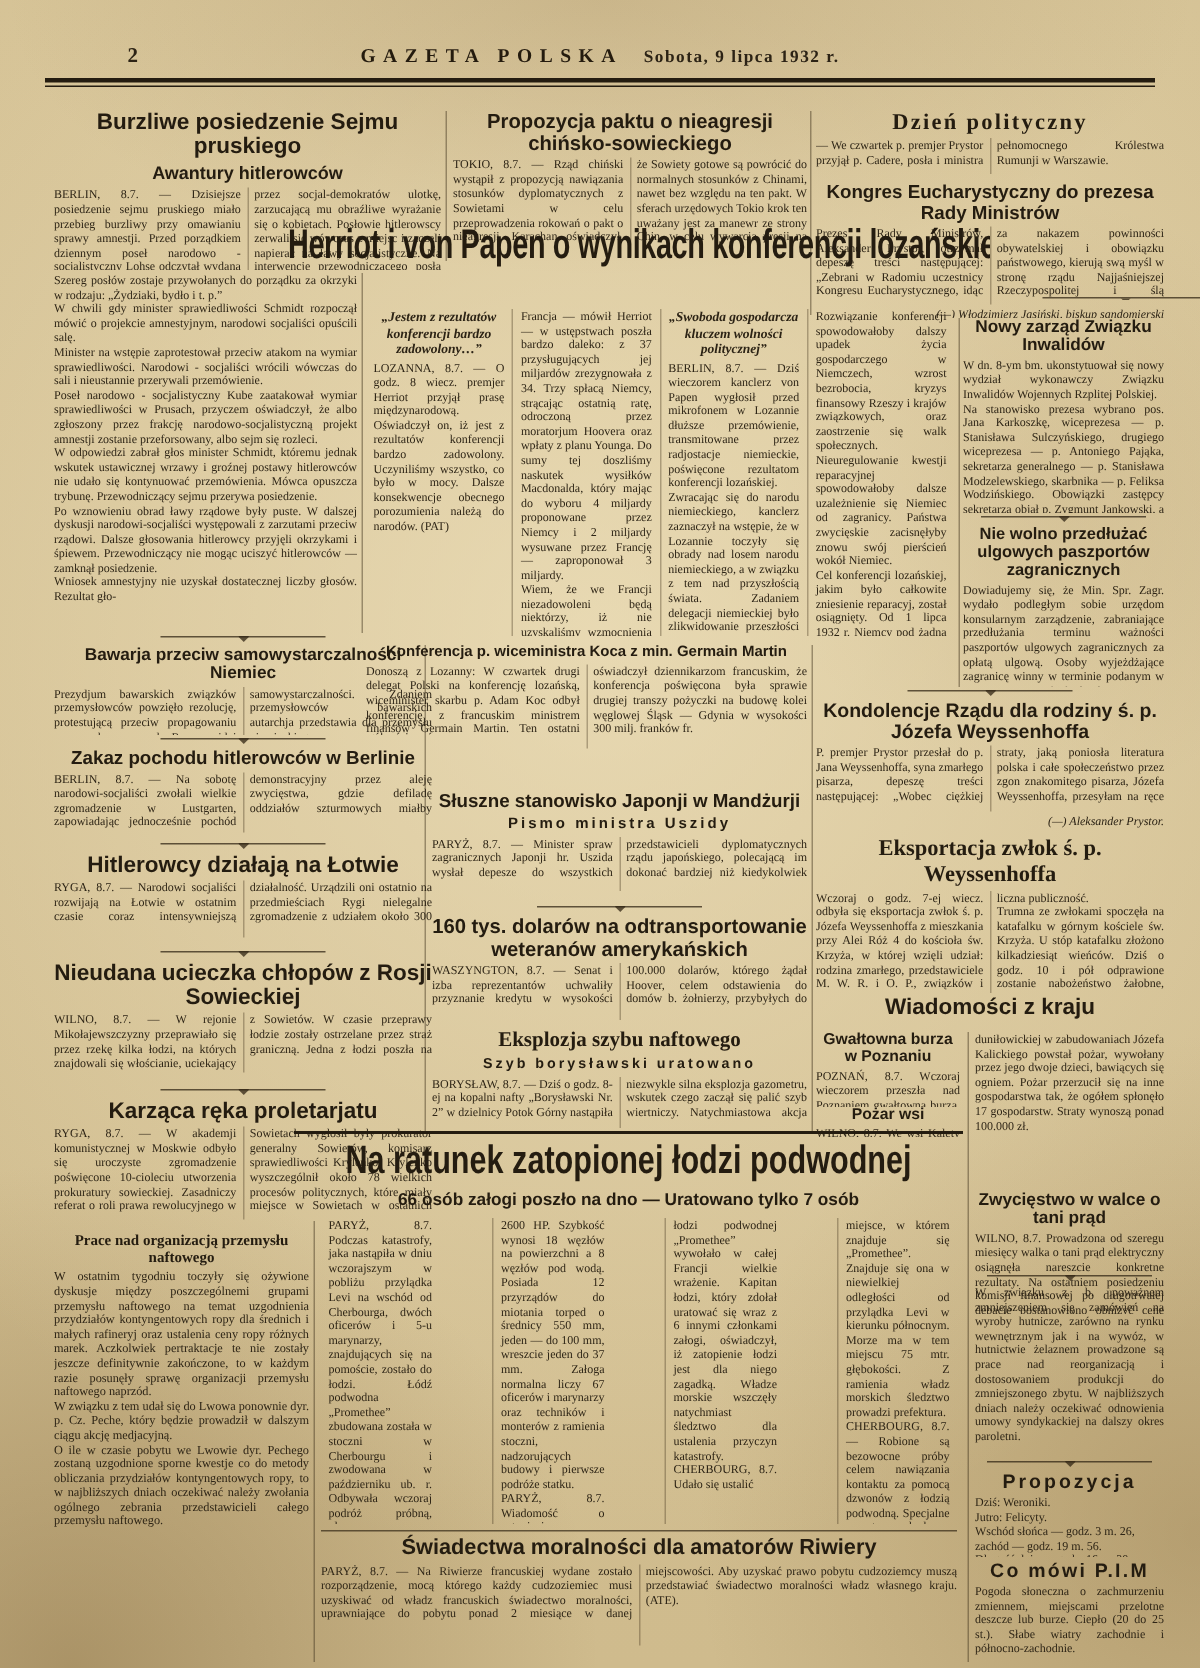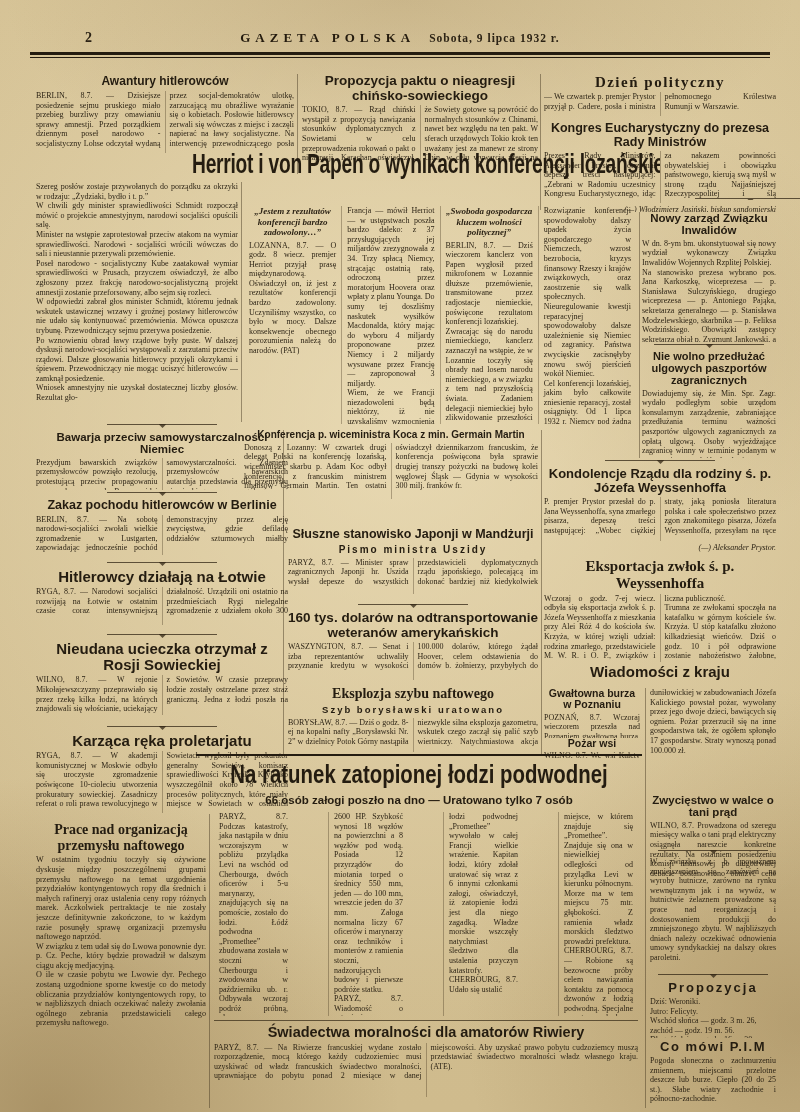--- a/index.html
+++ b/index.html
@@ -55,20 +55,21 @@
   <div class="abs vr" style="left:297px;top:74px;height:100px;"></div>
   <div class="abs vr" style="left:540px;top:74px;height:136px;"></div>
   <div class="abs vr" style="left:241px;top:182px;height:240px;"></div>
   <div class="abs vr" style="left:639px;top:212px;height:246px;"></div>
   <div class="abs vr" style="left:283px;top:430px;height:326px;"></div>
   <div class="abs vr" style="left:541px;top:430px;height:326px;"></div>
   <div class="abs vr" style="left:645px;top:688px;height:420px;"></div>
   <div class="abs vr" style="left:209px;top:814px;height:294px;"></div>
 
   <div class="abs" style="left:36px;top:74px;width:258px;height:106px;">
+    <h2 class="hs" style="font-size:15px;">Burzliwe posiedzenie Sejmu pruskiego</h2>
     <div class="sub" style="font-size:12px;">Awantury hitlerowców</div>
     <div class="body c2" style="height:62px;">BERLIN, 8.7. — Dzisiejsze posiedzenie sejmu pruskiego miało przebieg burzliwy przy omawianiu sprawy amnestji. Przed porządkiem dziennym poseł narodowo - socjalistyczny Lohse odczytał wydaną przez socjal-demokratów ulotkę, zarzucającą mu obraźliwe wyrażanie się o kobietach. Posłowie hitlerowscy zerwali się wówczas z miejsc i zaczęli napierać na ławy socjalistyczne. Na interwencję przewodniczącego posła narodowo - socjalistycznego Kerrla posłowie hitlerowscy wrócili na miejsca.</div>
   </div>
   <div class="abs body" style="left:36px;top:182px;width:202px;height:238px;">Szereg posłów zostaje przywołanych do porządku za okrzyki w rodzaju: „Żydziaki, bydło i t. p.”
 W chwili gdy minister sprawiedliwości Schmidt rozpoczął mówić o projekcie amnestyjnym, narodowi socjaliści opuścili salę.
 Minister na wstępie zaprotestował przeciw atakom na wymiar sprawiedliwości. Narodowi - socjaliści wrócili wówczas do sali i nieustannie przerywali przemówienie.
 Poseł narodowo - socjalistyczny Kube zaatakował wymiar sprawiedliwości w Prusach, przyczem oświadczył, że albo zgłoszony przez frakcję narodowo-socjalistyczną projekt amnestji zostanie przeforsowany, albo sejm się rozleci.
 W odpowiedzi zabrał głos minister Schmidt, któremu jednak wskutek ustawicznej wrzawy i groźnej postawy hitlerowców nie udało się kontynuować przemówienia. Mówca opuszcza trybunę. Przewodniczący sejmu przerywa posiedzenie.
 Po wznowieniu obrad ławy rządowe były puste. W dalszej dyskusji narodowi-socjaliści występowali z zarzutami przeciw rządowi. Dalsze głosowania hitlerowcy przyjęli okrzykami i śpiewem. Przewodniczący nie mogąc uciszyć hitlerowców — zamknął posiedzenie.
 Wniosek amnestyjny nie uzyskał dostatecznej liczby głosów. Rezultat gło-</div>
@@ -145,32 +146,32 @@
   </div>
 
   <div class="abs" style="left:36px;top:562px;width:252px;height:70px;">
     <div class="sep"></div>
     <h2 class="hs" style="font-size:15px;">Hitlerowcy działają na Łotwie</h2>
     <div class="body c2" style="height:38px;">RYGA, 8.7. — Narodowi socjaliści rozwijają na Łotwie w ostatnim czasie coraz intensywniejszą działalność. Urządzili oni ostatnio na przedmieściach Rygi nielegalne zgromadzenie z udziałem około 300 ludzi w brunatnych koszulach. Na zebraniu wznoszono okrzyki: „Heil Hitler.” (ATE).</div>
   </div>
 
   <div class="abs" style="left:36px;top:634px;width:252px;height:90px;">
     <div class="sep"></div>
-    <h2 class="hs" style="font-size:15px;">Nieudana ucieczka otrzymał z Rosji Sowieckiej</h2>
+    <h2 class="hs" style="font-size:15px;">Nieudana ucieczka chłopów z Rosji Sowieckiej</h2>
     <div class="body c2" style="height:40px;">WILNO, 8.7. — W rejonie Mikołajewszczyzny przeprawiało się przez rzekę kilka łodzi, na których znajdowali się włościanie, uciekający z Sowietów. W czasie przeprawy łodzie zostały ostrzelane przez straż graniczną. Jedna z łodzi poszła na dno, druga została zatrzymana na środku rzeki.</div>
   </div>
 
   <div class="abs" style="left:36px;top:726px;width:252px;height:92px;">
     <div class="sep"></div>
     <h2 class="hs" style="font-size:15px;">Karząca ręka proletarjatu</h2>
     <div class="body c2" style="height:62px;">RYGA, 8.7. — W akademji komunistycznej w Moskwie odbyło się uroczyste zgromadzenie poświęcone 10-cioleciu utworzenia prokuratury sowieckiej. Zasadniczy referat o roli prawa rewolucyjnego w Sowietach wygłosił były prokurator generalny Sowietów, komisarz sprawiedliwości Krylenko. Krylenko wyszczególnił około 78 wielkich procesów politycznych, które miały miejsce w Sowietach w ostatnich latach i które zakończyły się ukaraniem kontrrewolucjonistów i szkodników ustroju sowieckiego. Jest to dowodem, że hydra kontrrewolucji jeszcze nie została w Sowietach zniszczona a wskutek tego prokuratura sowiecka wraz z GPU powinna nadal odgrywać rolę karzącej ręki proletarjatu. (ATE).</div>
   </div>
 
   <div class="abs" style="left:36px;top:822px;width:170px;height:286px;">
-    <h2 class="hserif" style="font-size:14px;">Prace nad organizacją przemysłu naftowego</h2>
+    <h2 class="hserif" style="font-size:10px;">Prace nad organizacją przemysłu naftowego</h2>
     <div class="body" style="height:224px;font-size:8.2px;">W ostatnim tygodniu toczyły się ożywione dyskusje między poszczególnemi grupami przemysłu naftowego na temat uzgodnienia przydziałów kontyngentowych ropy dla średnich i małych rafineryj oraz ustalenia ceny ropy różnych marek. Aczkolwiek pertraktacje te nie zostały jeszcze definitywnie zakończone, to w każdym razie posunęły sprawę organizacji przemysłu naftowego naprzód.
 W związku z tem udał się do Lwowa ponownie dyr. p. Cz. Peche, który będzie prowadził w dalszym ciągu akcję medjacyjną.
 O ile w czasie pobytu we Lwowie dyr. Pechego zostaną uzgodnione sporne kwestje co do metody obliczania przydziałów kontyngentowych ropy, to w najbliższych dniach oczekiwać należy zwołania ogólnego zebrania przedstawicieli całego przemysłu naftowego.</div>
   </div>
 
   <div class="abs" style="left:288px;top:528px;width:250px;height:74px;">
     <h2 class="hs" style="font-size:12.5px;">Słuszne stanowisko Japonji w Mandżurji</h2>
     <div class="sub subsp" style="font-size:10px;">Pismo ministra Uszidy</div>
     <div class="body c2" style="height:36px;">PARYŻ, 8.7. — Minister spraw zagranicznych Japonji hr. Uszida wysłał depesze do wszystkich przedstawicieli dyplomatycznych rządu japońskiego, polecającą im dokonać bardziej niż kiedykolwiek wielkiego wysiłku, celem udowodnienia słuszności zajmowanego przez Japonję stanowiska w kwestji Mandżurji.</div>
   </div>

